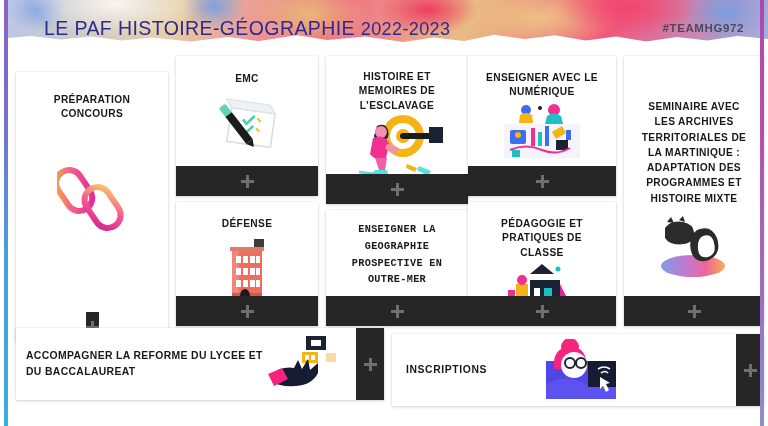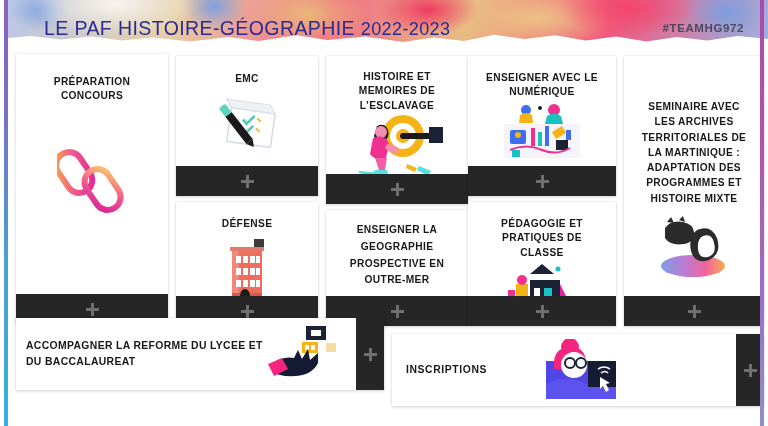--- a/index.html
+++ b/index.html
@@ -117,21 +117,21 @@
     <div class="tear"></div>
     <div id="page-title">
       <span>LE PAF HISTOIRE-GÉOGRAPHIE</span>
       <span class="years">2022-2023</span>
     </div>
     <div id="hashtag">#TEAMHG972</div>
   </div>
 
   <div id="board">
 
-    <div class="card" style="left:8px; top:2px; width:152px; height:270px;">
+    <div class="card" style="left:8px; top:20px; width:152px; height:270px;align-items:center;">
       <div class="body">
         <div class="title" style="padding:12px 10px 0;">PRÉPARATION CONCOURS</div>
         <div class="art" style="margin-top:34px;">
           <svg width="70" height="86" viewBox="0 0 70 86">
             <defs>
               <linearGradient id="gLink" x1="0" y1="0" x2="1" y2="1">
                 <stop offset="0%" stop-color="#f7b733"></stop>
                 <stop offset="45%" stop-color="#f45c8c"></stop>
                 <stop offset="100%" stop-color="#e0249a"></stop>
               </linearGradient>
@@ -234,21 +234,21 @@
             <path d="M82 52 l12 5 l-3 5 l-11 -6 z" fill="#57e0dd"></path>
           </svg>
         </div>
       </div>
       <div class="plus-bar">
         <span class="plus"></span>
       </div>
     </div>
 
     <div class="card" style="left:318px; top:158px; width:142px; height:116px;">
-      <div class="body" style="justify-content:center;">
+      <div class="body" style="justify-content:center;font-family:Liberation Mono, monospace;">
         <div class="title" style="padding:0 6px; line-height:1.62;">ENSEIGNER LA GEOGRAPHIE PROSPECTIVE EN OUTRE-MER</div>
       </div>
       <div class="plus-bar">
         <span class="plus"></span>
       </div>
     </div>
 
     <div class="card" style="left:460px; top:4px; width:148px; height:140px;">
       <div class="body">
         <div class="title" style="padding:6px 4px 0;">ENSEIGNER AVEC LE NUMÉRIQUE</div>
@@ -321,21 +321,21 @@
             <path d="M46 14 q14 -6 20 8 q5 16 -8 22 q-14 5 -18 -9 q-3 -14 6 -21 z" fill="#2b2b2b"></path>
             <path d="M52 20 q9 -3 11 7 q3 11 -6 14 q-9 2 -10 -8 q-1 -10 5 -13 z" fill="#ffffff"></path>
           </svg>
         </div>
       </div>
       <div class="plus-bar">
         <span class="plus"></span>
       </div>
     </div>
 
-    <div class="card horiz" style="left:8px; top:266px; width:368px; height:72px;">
+    <div class="card horiz" style="left:8px; top:276px; width:368px; height:72px;">
       <div class="body">
         <div class="title" style="max-width:240px;">ACCOMPAGNER LA REFORME DU LYCEE ET DU BACCALAUREAT</div>
         <div class="art">
           <svg width="82" height="60" viewBox="0 0 82 60">
             <rect x="42" y="2" width="20" height="14" fill="#1b2233"></rect>
             <rect x="47" y="6" width="10" height="6" fill="#ffffff"></rect>
             <rect x="38" y="18" width="16" height="11" fill="#f5b316"></rect>
             <rect x="41" y="21" width="4" height="5" fill="#ffffff"></rect>
             <rect x="47" y="21" width="4" height="5" fill="#ffffff"></rect>
             <rect x="62" y="19" width="10" height="9" fill="#f7dca2"></rect>

